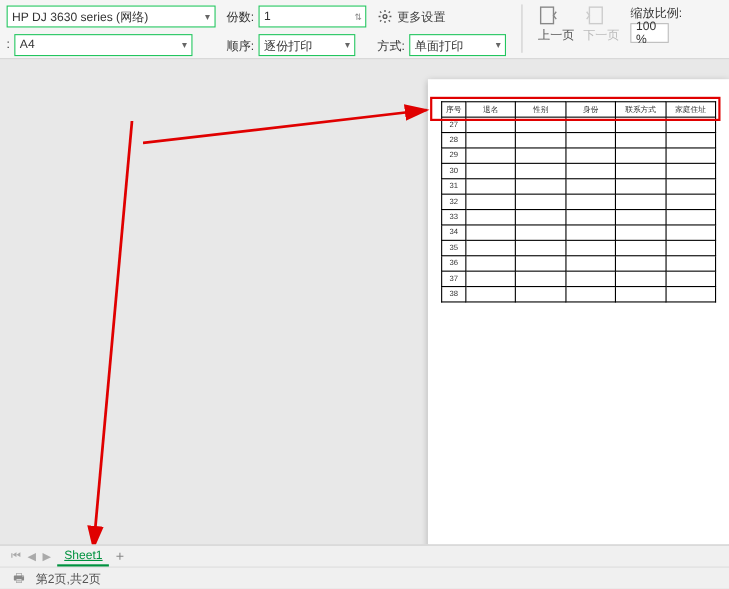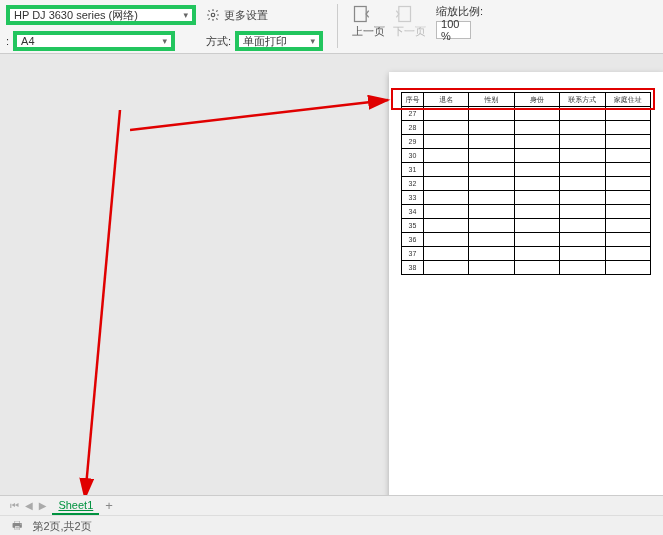--- a/index.html
+++ b/index.html
@@ -20,21 +20,21 @@
       display: flex;
       gap: 10px;
       align-items: flex-start;
       height: 54px;
     }
     .tool-col { display: flex; flex-direction: column; gap: 4px; }
     .tool-row { display: flex; align-items: center; gap: 4px; height: 22px; }
     .label { font-size: 11px; color: #333; white-space: nowrap; }
     .dropdown {
       background: #fff;
-      border: 4px solid #22c55e;
+      border: 1px solid #22c55e;
       height: 20px;
       display: flex;
       align-items: center;
       padding: 0 4px;
       font-size: 11px;
       position: relative;
     }
     .dropdown::after {
       content: "▾";
       position: absolute;
@@ -178,20 +178,34 @@
       </div>
     </div>
     <div class="tool-row">
       <span class="label">:</span>
       <div class="dropdown dd-paper">
         <span>A4</span>
       </div>
     </div>
   </div>
 
+  <div class="tool-col">
+    <div class="tool-row">
+      <span class="label">份数:</span>
+      <div class="dropdown dd-copies spinner">
+        <span>1</span>
+      </div>
+    </div>
+    <div class="tool-row">
+      <span class="label">顺序:</span>
+      <div class="dropdown dd-order">
+        <span>逐份打印</span>
+      </div>
+    </div>
+  </div>
 
   <div class="tool-col">
     <div class="tool-row">
       <div class="link-btn">
         <svg class="icon-svg" viewBox="0 0 24 24">
             <circle cx="12" cy="12" r="3" fill="none" stroke="#555" stroke-width="2"></circle>
             <path d="M12 2v3M12 19v3M4.2 4.2l2.1 2.1M17.7 17.7l2.1 2.1M2 12h3M19 12h3M4.2 19.8l2.1-2.1M17.7 6.3l2.1-2.1" stroke="#555" stroke-width="2"></path>
           </svg>
         <span>更多设置</span>
       </div>

